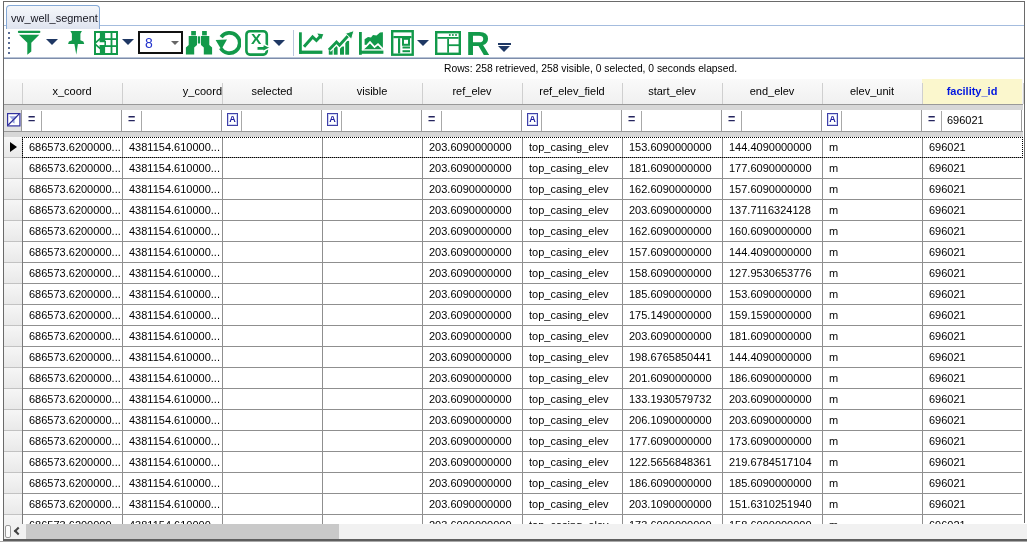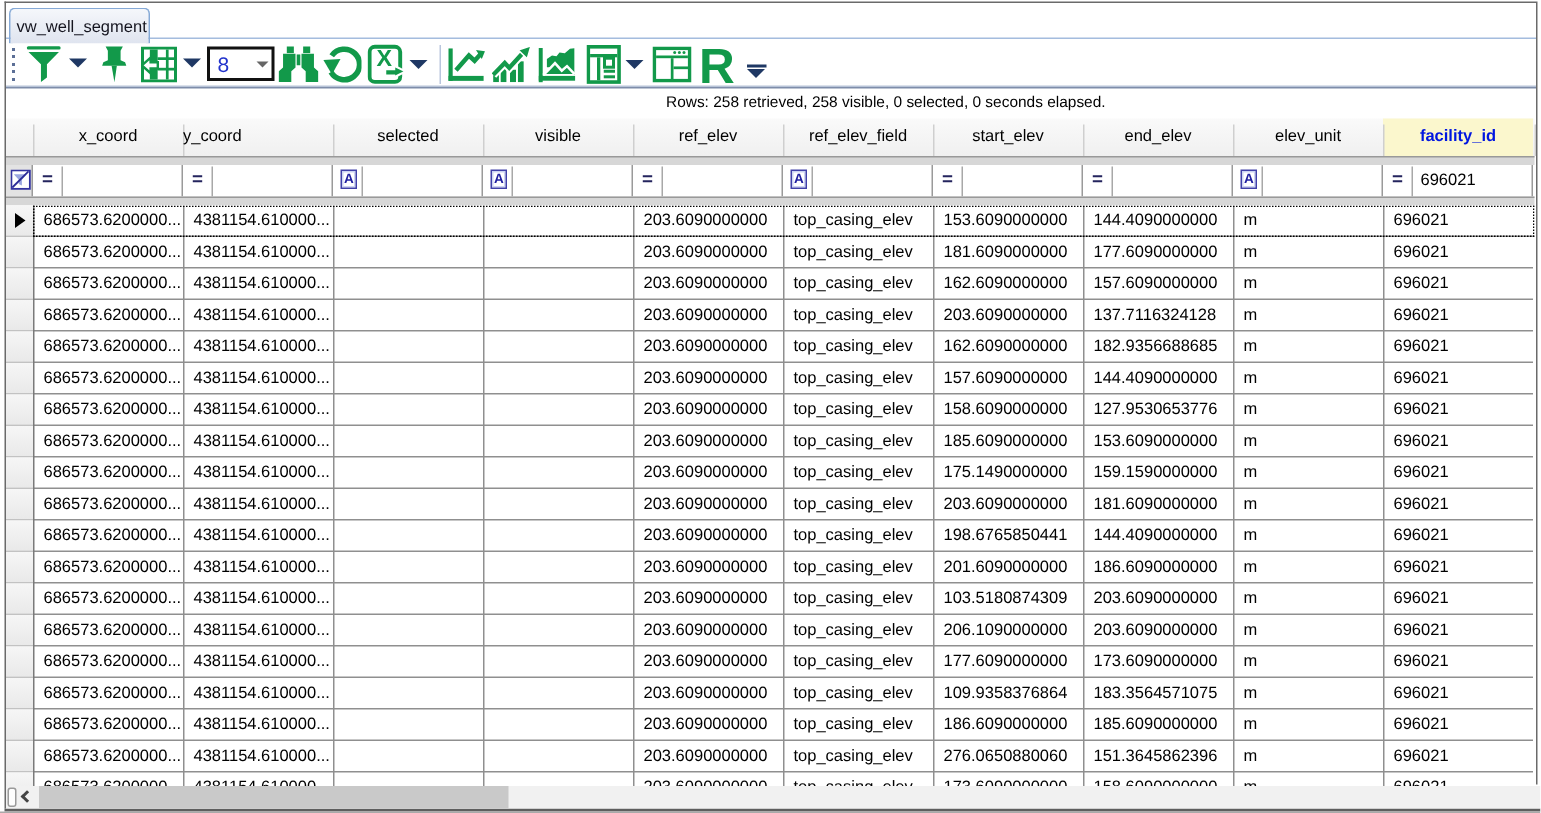--- a/index.html
+++ b/index.html
@@ -108,21 +108,21 @@
 <div class="abs" style="left:222px;top:83px;width:1px;height:21px;background:#cfcfcf"></div>
 <div class="abs" style="left:322px;top:83px;width:1px;height:21px;background:#cfcfcf"></div>
 <div class="abs" style="left:422px;top:83px;width:1px;height:21px;background:#cfcfcf"></div>
 <div class="abs" style="left:522px;top:83px;width:1px;height:21px;background:#cfcfcf"></div>
 <div class="abs" style="left:622px;top:83px;width:1px;height:21px;background:#cfcfcf"></div>
 <div class="abs" style="left:722px;top:83px;width:1px;height:21px;background:#cfcfcf"></div>
 <div class="abs" style="left:822px;top:83px;width:1px;height:21px;background:#cfcfcf"></div>
 <div class="abs" style="left:922px;top:83px;width:1px;height:21px;background:#cfcfcf"></div>
 <div class="abs" style="left:1023px;top:83px;width:1px;height:21px;background:#cfcfcf"></div>
 <div class="abs txt" style="left:22px;top:85px;width:100px;text-align:center">x_coord</div>
-<div class="abs txt" style="left:122px;top:85px;width:100px;text-align:left">y_coord</div>
+<div class="abs txt" style="left:122px;top:85px;width:100px;text-align:right">y_coord</div>
 <div class="abs txt" style="left:222px;top:85px;width:100px;text-align:center">selected</div>
 <div class="abs txt" style="left:322px;top:85px;width:100px;text-align:center">visible</div>
 <div class="abs txt" style="left:422px;top:85px;width:100px;text-align:center">ref_elev</div>
 <div class="abs txt" style="left:522px;top:85px;width:100px;text-align:center">ref_elev_field</div>
 <div class="abs txt" style="left:622px;top:85px;width:100px;text-align:center">start_elev</div>
 <div class="abs txt" style="left:722px;top:85px;width:100px;text-align:center">end_elev</div>
 <div class="abs txt" style="left:822px;top:85px;width:100px;text-align:center">elev_unit</div>
 <div class="abs txt" style="left:922px;top:85px;width:100px;text-align:center;color:#0016e0;font-weight:bold">facility_id</div>
 <div class="abs" style="left:4px;top:104px;width:1019px;height:6px;background:#d7d7d7;border-top:1px solid #999"></div>
 <div class="abs" style="left:4px;top:110px;width:1019px;height:21px;background:#fff"></div>
@@ -210,21 +210,21 @@
 <div class="abs txt" style="left:818px;top:63px;width:100px;height:21px;border-bottom:1px solid #8f8f8f;padding:4px 0 0 7px;overflow:hidden">m</div>
 <div class="abs txt" style="left:918px;top:63px;width:100px;height:21px;border-bottom:1px solid #8f8f8f;padding:4px 0 0 7px;overflow:hidden">696021</div>
 <div class="abs" style="left:0;top:84px;width:18px;height:21px;background:linear-gradient(#f6f6f6,#e9e9e9);border-bottom:1px solid #c2c2c2"></div>
 <div class="abs txt" style="left:18px;top:84px;width:100px;height:21px;border-bottom:1px solid #8f8f8f;padding:4px 0 0 7px;overflow:hidden">686573.6200000...</div>
 <div class="abs txt" style="left:118px;top:84px;width:100px;height:21px;border-bottom:1px solid #8f8f8f;padding:4px 0 0 7px;overflow:hidden">4381154.610000...</div>
 <div class="abs txt" style="left:218px;top:84px;width:100px;height:21px;border-bottom:1px solid #8f8f8f;padding:4px 0 0 7px;overflow:hidden"></div>
 <div class="abs txt" style="left:318px;top:84px;width:100px;height:21px;border-bottom:1px solid #8f8f8f;padding:4px 0 0 7px;overflow:hidden"></div>
 <div class="abs txt" style="left:418px;top:84px;width:100px;height:21px;border-bottom:1px solid #8f8f8f;padding:4px 0 0 7px;overflow:hidden">203.6090000000</div>
 <div class="abs txt" style="left:518px;top:84px;width:100px;height:21px;border-bottom:1px solid #8f8f8f;padding:4px 0 0 7px;overflow:hidden">top_casing_elev</div>
 <div class="abs txt" style="left:618px;top:84px;width:100px;height:21px;border-bottom:1px solid #8f8f8f;padding:4px 0 0 7px;overflow:hidden">162.6090000000</div>
-<div class="abs txt" style="left:718px;top:84px;width:100px;height:21px;border-bottom:1px solid #8f8f8f;padding:4px 0 0 7px;overflow:hidden">182.9356688685</div>
+<div class="abs txt" style="left:718px;top:84px;width:100px;height:21px;border-bottom:1px solid #8f8f8f;padding:4px 0 0 7px;overflow:hidden">160.6090000000</div>
 <div class="abs txt" style="left:818px;top:84px;width:100px;height:21px;border-bottom:1px solid #8f8f8f;padding:4px 0 0 7px;overflow:hidden">m</div>
 <div class="abs txt" style="left:918px;top:84px;width:100px;height:21px;border-bottom:1px solid #8f8f8f;padding:4px 0 0 7px;overflow:hidden">696021</div>
 <div class="abs" style="left:0;top:105px;width:18px;height:21px;background:linear-gradient(#f6f6f6,#e9e9e9);border-bottom:1px solid #c2c2c2"></div>
 <div class="abs txt" style="left:18px;top:105px;width:100px;height:21px;border-bottom:1px solid #8f8f8f;padding:4px 0 0 7px;overflow:hidden">686573.6200000...</div>
 <div class="abs txt" style="left:118px;top:105px;width:100px;height:21px;border-bottom:1px solid #8f8f8f;padding:4px 0 0 7px;overflow:hidden">4381154.610000...</div>
 <div class="abs txt" style="left:218px;top:105px;width:100px;height:21px;border-bottom:1px solid #8f8f8f;padding:4px 0 0 7px;overflow:hidden"></div>
 <div class="abs txt" style="left:318px;top:105px;width:100px;height:21px;border-bottom:1px solid #8f8f8f;padding:4px 0 0 7px;overflow:hidden"></div>
 <div class="abs txt" style="left:418px;top:105px;width:100px;height:21px;border-bottom:1px solid #8f8f8f;padding:4px 0 0 7px;overflow:hidden">203.6090000000</div>
 <div class="abs txt" style="left:518px;top:105px;width:100px;height:21px;border-bottom:1px solid #8f8f8f;padding:4px 0 0 7px;overflow:hidden">top_casing_elev</div>
 <div class="abs txt" style="left:618px;top:105px;width:100px;height:21px;border-bottom:1px solid #8f8f8f;padding:4px 0 0 7px;overflow:hidden">157.6090000000</div>
@@ -297,21 +297,21 @@
 <div class="abs txt" style="left:718px;top:231px;width:100px;height:21px;border-bottom:1px solid #8f8f8f;padding:4px 0 0 7px;overflow:hidden">186.6090000000</div>
 <div class="abs txt" style="left:818px;top:231px;width:100px;height:21px;border-bottom:1px solid #8f8f8f;padding:4px 0 0 7px;overflow:hidden">m</div>
 <div class="abs txt" style="left:918px;top:231px;width:100px;height:21px;border-bottom:1px solid #8f8f8f;padding:4px 0 0 7px;overflow:hidden">696021</div>
 <div class="abs" style="left:0;top:252px;width:18px;height:21px;background:linear-gradient(#f6f6f6,#e9e9e9);border-bottom:1px solid #c2c2c2"></div>
 <div class="abs txt" style="left:18px;top:252px;width:100px;height:21px;border-bottom:1px solid #8f8f8f;padding:4px 0 0 7px;overflow:hidden">686573.6200000...</div>
 <div class="abs txt" style="left:118px;top:252px;width:100px;height:21px;border-bottom:1px solid #8f8f8f;padding:4px 0 0 7px;overflow:hidden">4381154.610000...</div>
 <div class="abs txt" style="left:218px;top:252px;width:100px;height:21px;border-bottom:1px solid #8f8f8f;padding:4px 0 0 7px;overflow:hidden"></div>
 <div class="abs txt" style="left:318px;top:252px;width:100px;height:21px;border-bottom:1px solid #8f8f8f;padding:4px 0 0 7px;overflow:hidden"></div>
 <div class="abs txt" style="left:418px;top:252px;width:100px;height:21px;border-bottom:1px solid #8f8f8f;padding:4px 0 0 7px;overflow:hidden">203.6090000000</div>
 <div class="abs txt" style="left:518px;top:252px;width:100px;height:21px;border-bottom:1px solid #8f8f8f;padding:4px 0 0 7px;overflow:hidden">top_casing_elev</div>
-<div class="abs txt" style="left:618px;top:252px;width:100px;height:21px;border-bottom:1px solid #8f8f8f;padding:4px 0 0 7px;overflow:hidden">103.5180874309</div>
+<div class="abs txt" style="left:618px;top:252px;width:100px;height:21px;border-bottom:1px solid #8f8f8f;padding:4px 0 0 7px;overflow:hidden">133.1930579732</div>
 <div class="abs txt" style="left:718px;top:252px;width:100px;height:21px;border-bottom:1px solid #8f8f8f;padding:4px 0 0 7px;overflow:hidden">203.6090000000</div>
 <div class="abs txt" style="left:818px;top:252px;width:100px;height:21px;border-bottom:1px solid #8f8f8f;padding:4px 0 0 7px;overflow:hidden">m</div>
 <div class="abs txt" style="left:918px;top:252px;width:100px;height:21px;border-bottom:1px solid #8f8f8f;padding:4px 0 0 7px;overflow:hidden">696021</div>
 <div class="abs" style="left:0;top:273px;width:18px;height:21px;background:linear-gradient(#f6f6f6,#e9e9e9);border-bottom:1px solid #c2c2c2"></div>
 <div class="abs txt" style="left:18px;top:273px;width:100px;height:21px;border-bottom:1px solid #8f8f8f;padding:4px 0 0 7px;overflow:hidden">686573.6200000...</div>
 <div class="abs txt" style="left:118px;top:273px;width:100px;height:21px;border-bottom:1px solid #8f8f8f;padding:4px 0 0 7px;overflow:hidden">4381154.610000...</div>
 <div class="abs txt" style="left:218px;top:273px;width:100px;height:21px;border-bottom:1px solid #8f8f8f;padding:4px 0 0 7px;overflow:hidden"></div>
 <div class="abs txt" style="left:318px;top:273px;width:100px;height:21px;border-bottom:1px solid #8f8f8f;padding:4px 0 0 7px;overflow:hidden"></div>
 <div class="abs txt" style="left:418px;top:273px;width:100px;height:21px;border-bottom:1px solid #8f8f8f;padding:4px 0 0 7px;overflow:hidden">203.6090000000</div>
 <div class="abs txt" style="left:518px;top:273px;width:100px;height:21px;border-bottom:1px solid #8f8f8f;padding:4px 0 0 7px;overflow:hidden">top_casing_elev</div>
@@ -330,44 +330,44 @@
 <div class="abs txt" style="left:718px;top:294px;width:100px;height:21px;border-bottom:1px solid #8f8f8f;padding:4px 0 0 7px;overflow:hidden">173.6090000000</div>
 <div class="abs txt" style="left:818px;top:294px;width:100px;height:21px;border-bottom:1px solid #8f8f8f;padding:4px 0 0 7px;overflow:hidden">m</div>
 <div class="abs txt" style="left:918px;top:294px;width:100px;height:21px;border-bottom:1px solid #8f8f8f;padding:4px 0 0 7px;overflow:hidden">696021</div>
 <div class="abs" style="left:0;top:315px;width:18px;height:21px;background:linear-gradient(#f6f6f6,#e9e9e9);border-bottom:1px solid #c2c2c2"></div>
 <div class="abs txt" style="left:18px;top:315px;width:100px;height:21px;border-bottom:1px solid #8f8f8f;padding:4px 0 0 7px;overflow:hidden">686573.6200000...</div>
 <div class="abs txt" style="left:118px;top:315px;width:100px;height:21px;border-bottom:1px solid #8f8f8f;padding:4px 0 0 7px;overflow:hidden">4381154.610000...</div>
 <div class="abs txt" style="left:218px;top:315px;width:100px;height:21px;border-bottom:1px solid #8f8f8f;padding:4px 0 0 7px;overflow:hidden"></div>
 <div class="abs txt" style="left:318px;top:315px;width:100px;height:21px;border-bottom:1px solid #8f8f8f;padding:4px 0 0 7px;overflow:hidden"></div>
 <div class="abs txt" style="left:418px;top:315px;width:100px;height:21px;border-bottom:1px solid #8f8f8f;padding:4px 0 0 7px;overflow:hidden">203.6090000000</div>
 <div class="abs txt" style="left:518px;top:315px;width:100px;height:21px;border-bottom:1px solid #8f8f8f;padding:4px 0 0 7px;overflow:hidden">top_casing_elev</div>
-<div class="abs txt" style="left:618px;top:315px;width:100px;height:21px;border-bottom:1px solid #8f8f8f;padding:4px 0 0 7px;overflow:hidden">109.9358376864</div>
-<div class="abs txt" style="left:718px;top:315px;width:100px;height:21px;border-bottom:1px solid #8f8f8f;padding:4px 0 0 7px;overflow:hidden">183.3564571075</div>
+<div class="abs txt" style="left:618px;top:315px;width:100px;height:21px;border-bottom:1px solid #8f8f8f;padding:4px 0 0 7px;overflow:hidden">122.5656848361</div>
+<div class="abs txt" style="left:718px;top:315px;width:100px;height:21px;border-bottom:1px solid #8f8f8f;padding:4px 0 0 7px;overflow:hidden">219.6784517104</div>
 <div class="abs txt" style="left:818px;top:315px;width:100px;height:21px;border-bottom:1px solid #8f8f8f;padding:4px 0 0 7px;overflow:hidden">m</div>
 <div class="abs txt" style="left:918px;top:315px;width:100px;height:21px;border-bottom:1px solid #8f8f8f;padding:4px 0 0 7px;overflow:hidden">696021</div>
 <div class="abs" style="left:0;top:336px;width:18px;height:21px;background:linear-gradient(#f6f6f6,#e9e9e9);border-bottom:1px solid #c2c2c2"></div>
 <div class="abs txt" style="left:18px;top:336px;width:100px;height:21px;border-bottom:1px solid #8f8f8f;padding:4px 0 0 7px;overflow:hidden">686573.6200000...</div>
 <div class="abs txt" style="left:118px;top:336px;width:100px;height:21px;border-bottom:1px solid #8f8f8f;padding:4px 0 0 7px;overflow:hidden">4381154.610000...</div>
 <div class="abs txt" style="left:218px;top:336px;width:100px;height:21px;border-bottom:1px solid #8f8f8f;padding:4px 0 0 7px;overflow:hidden"></div>
 <div class="abs txt" style="left:318px;top:336px;width:100px;height:21px;border-bottom:1px solid #8f8f8f;padding:4px 0 0 7px;overflow:hidden"></div>
 <div class="abs txt" style="left:418px;top:336px;width:100px;height:21px;border-bottom:1px solid #8f8f8f;padding:4px 0 0 7px;overflow:hidden">203.6090000000</div>
 <div class="abs txt" style="left:518px;top:336px;width:100px;height:21px;border-bottom:1px solid #8f8f8f;padding:4px 0 0 7px;overflow:hidden">top_casing_elev</div>
 <div class="abs txt" style="left:618px;top:336px;width:100px;height:21px;border-bottom:1px solid #8f8f8f;padding:4px 0 0 7px;overflow:hidden">186.6090000000</div>
 <div class="abs txt" style="left:718px;top:336px;width:100px;height:21px;border-bottom:1px solid #8f8f8f;padding:4px 0 0 7px;overflow:hidden">185.6090000000</div>
 <div class="abs txt" style="left:818px;top:336px;width:100px;height:21px;border-bottom:1px solid #8f8f8f;padding:4px 0 0 7px;overflow:hidden">m</div>
 <div class="abs txt" style="left:918px;top:336px;width:100px;height:21px;border-bottom:1px solid #8f8f8f;padding:4px 0 0 7px;overflow:hidden">696021</div>
 <div class="abs" style="left:0;top:357px;width:18px;height:21px;background:linear-gradient(#f6f6f6,#e9e9e9);border-bottom:1px solid #c2c2c2"></div>
 <div class="abs txt" style="left:18px;top:357px;width:100px;height:21px;border-bottom:1px solid #8f8f8f;padding:4px 0 0 7px;overflow:hidden">686573.6200000...</div>
 <div class="abs txt" style="left:118px;top:357px;width:100px;height:21px;border-bottom:1px solid #8f8f8f;padding:4px 0 0 7px;overflow:hidden">4381154.610000...</div>
 <div class="abs txt" style="left:218px;top:357px;width:100px;height:21px;border-bottom:1px solid #8f8f8f;padding:4px 0 0 7px;overflow:hidden"></div>
 <div class="abs txt" style="left:318px;top:357px;width:100px;height:21px;border-bottom:1px solid #8f8f8f;padding:4px 0 0 7px;overflow:hidden"></div>
 <div class="abs txt" style="left:418px;top:357px;width:100px;height:21px;border-bottom:1px solid #8f8f8f;padding:4px 0 0 7px;overflow:hidden">203.6090000000</div>
 <div class="abs txt" style="left:518px;top:357px;width:100px;height:21px;border-bottom:1px solid #8f8f8f;padding:4px 0 0 7px;overflow:hidden">top_casing_elev</div>
-<div class="abs txt" style="left:618px;top:357px;width:100px;height:21px;border-bottom:1px solid #8f8f8f;padding:4px 0 0 7px;overflow:hidden">276.0650880060</div>
-<div class="abs txt" style="left:718px;top:357px;width:100px;height:21px;border-bottom:1px solid #8f8f8f;padding:4px 0 0 7px;overflow:hidden">151.3645862396</div>
+<div class="abs txt" style="left:618px;top:357px;width:100px;height:21px;border-bottom:1px solid #8f8f8f;padding:4px 0 0 7px;overflow:hidden">203.1090000000</div>
+<div class="abs txt" style="left:718px;top:357px;width:100px;height:21px;border-bottom:1px solid #8f8f8f;padding:4px 0 0 7px;overflow:hidden">151.6310251940</div>
 <div class="abs txt" style="left:818px;top:357px;width:100px;height:21px;border-bottom:1px solid #8f8f8f;padding:4px 0 0 7px;overflow:hidden">m</div>
 <div class="abs txt" style="left:918px;top:357px;width:100px;height:21px;border-bottom:1px solid #8f8f8f;padding:4px 0 0 7px;overflow:hidden">696021</div>
 <div class="abs" style="left:0;top:378px;width:18px;height:21px;background:linear-gradient(#f6f6f6,#e9e9e9);border-bottom:1px solid #c2c2c2"></div>
 <div class="abs txt" style="left:18px;top:378px;width:100px;height:21px;border-bottom:1px solid #8f8f8f;padding:4px 0 0 7px;overflow:hidden">686573.6200000...</div>
 <div class="abs txt" style="left:118px;top:378px;width:100px;height:21px;border-bottom:1px solid #8f8f8f;padding:4px 0 0 7px;overflow:hidden">4381154.610000...</div>
 <div class="abs txt" style="left:218px;top:378px;width:100px;height:21px;border-bottom:1px solid #8f8f8f;padding:4px 0 0 7px;overflow:hidden"></div>
 <div class="abs txt" style="left:318px;top:378px;width:100px;height:21px;border-bottom:1px solid #8f8f8f;padding:4px 0 0 7px;overflow:hidden"></div>
 <div class="abs txt" style="left:418px;top:378px;width:100px;height:21px;border-bottom:1px solid #8f8f8f;padding:4px 0 0 7px;overflow:hidden">203.6090000000</div>
 <div class="abs txt" style="left:518px;top:378px;width:100px;height:21px;border-bottom:1px solid #8f8f8f;padding:4px 0 0 7px;overflow:hidden">top_casing_elev</div>
 <div class="abs txt" style="left:618px;top:378px;width:100px;height:21px;border-bottom:1px solid #8f8f8f;padding:4px 0 0 7px;overflow:hidden">173.6090000000</div>

